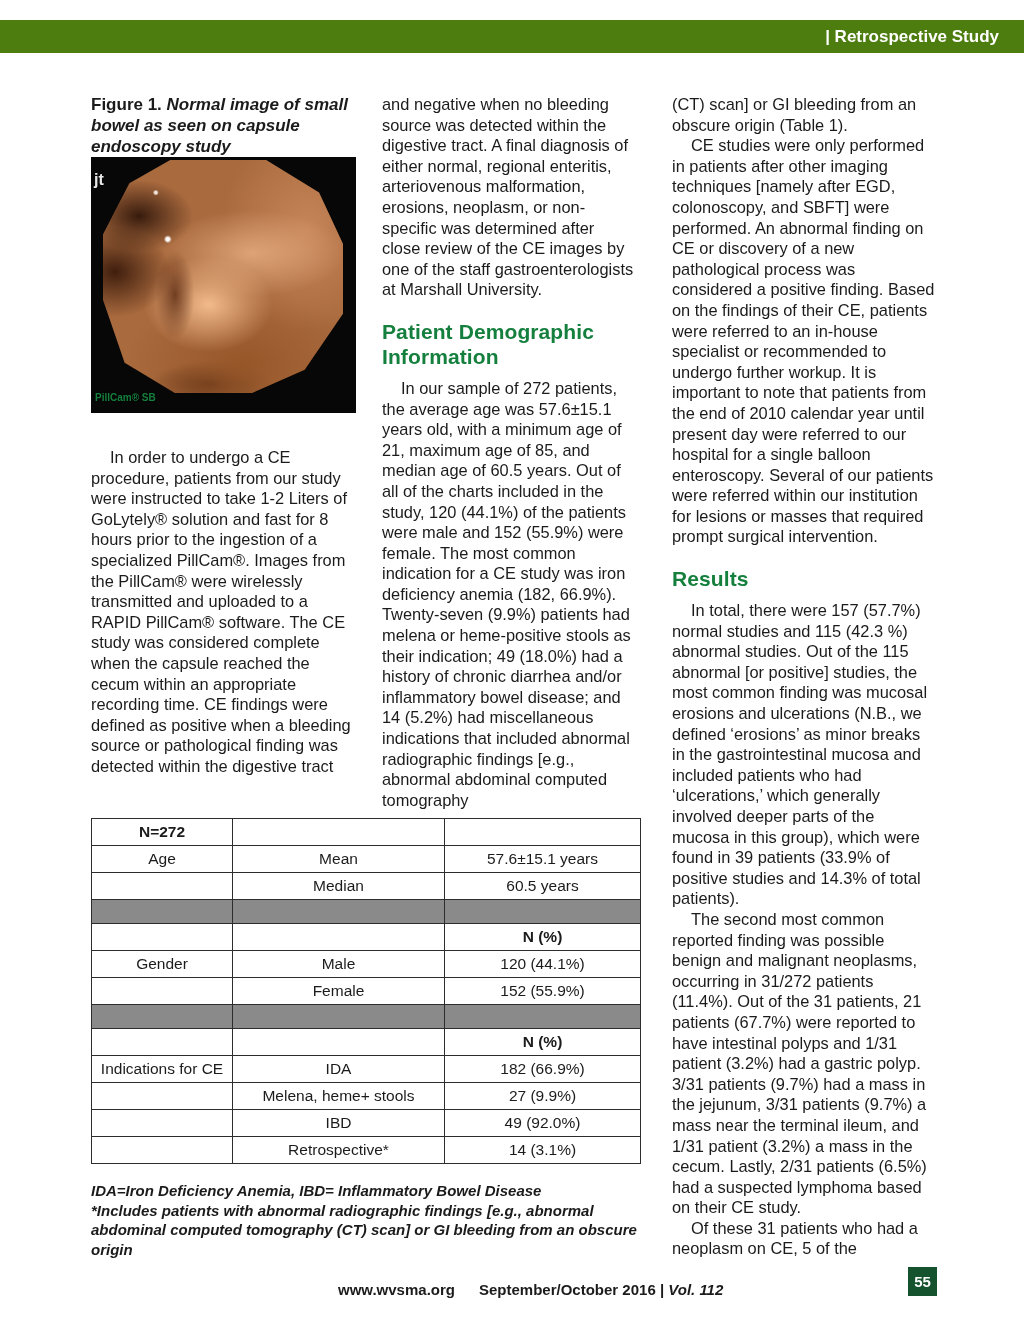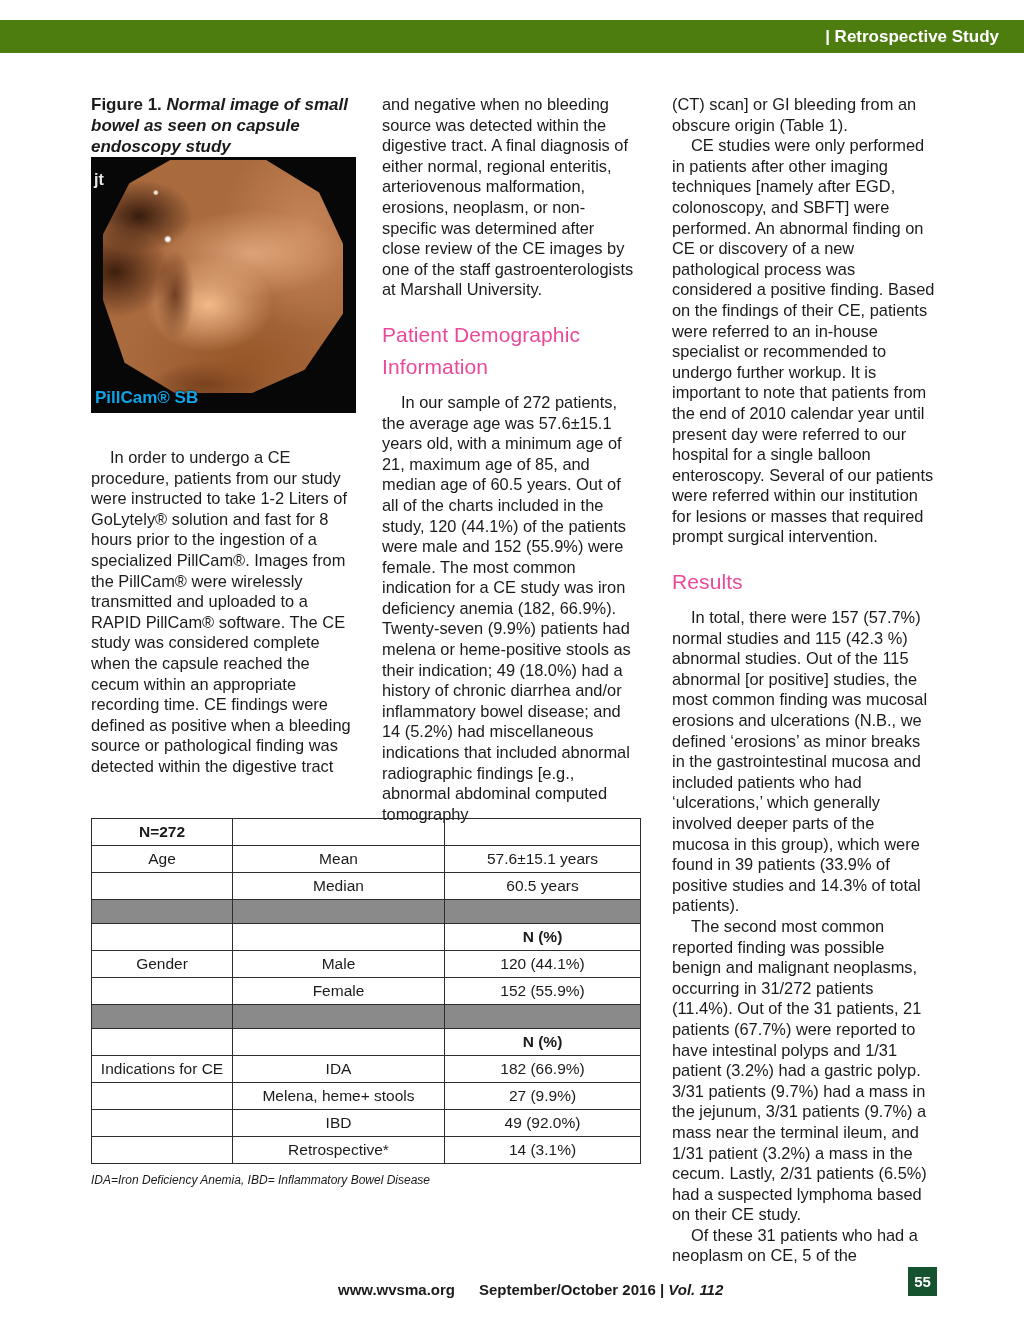--- a/index.html
+++ b/index.html
@@ -37,40 +37,40 @@
       radial-gradient(130px 60px at 62% 40%, rgba(235,180,135,0.75), rgba(235,180,135,0) 72%),
       radial-gradient(110px 130px at 85% 30%, rgba(205,140,95,0.8), rgba(205,140,95,0) 78%),
       radial-gradient(150px 100px at 58% 88%, rgba(148,84,38,0.9), rgba(148,84,38,0) 78%),
       radial-gradient(80px 30px at 45% 96%, rgba(70,32,12,0.85), rgba(70,32,12,0) 75%),
       #a96a3e;
   }
   .endo-tl{
     position:absolute;left:3px;top:4px;color:#e8e8e8;font-weight:bold;font-size:16px;margin-top:9px;
   }
   .endo-bl{
-    position:absolute;left:4px;bottom:4px;color:#0ea5e9;font-weight:bold;font-size:17px;
+    position:absolute;left:4px;bottom:4px;color:#15803d;font-weight:bold;font-size:10px;
     text-shadow:0 0 2px #000;
     margin-top:20px;
   }
   .bluehead{
-    color:#ec4899;font-weight:normal;font-size:21px;line-height:32px;
+    color:#15803d;font-weight:bold;font-size:21px;line-height:25px;
     margin:19px 0 9px 0 !important;letter-spacing:0.1px;
   }
   .tbl-wrap{position:absolute;left:91px;top:818px;width:549px;}
   .tbl-title{font-size:16px;line-height:20px;font-weight:bold;font-style:italic;margin:0 0 6px 0;}
   table.demo{
     border-collapse:collapse;width:549px;font-size:15.5px;table-layout:fixed;
   }
   table.demo td{
     border:1.6px solid #2d2d2d;text-align:center;height:24px;padding:1px 4px;
     overflow:hidden;white-space:nowrap;
   }
   table.demo tr.gray-row td{background:#8a8a8a;height:21px;}
   table.demo td.b{font-weight:bold;}
-  .footnotes{font-size:12px;line-height:19.5px;font-style:italic;margin-top:7px;width:562px;}
+  .footnotes{font-size:15px;line-height:19.5px;font-style:italic;margin-top:17px;width:562px;font-weight:bold;}
   .footnotes p{margin:0;}
   .footer-site{position:absolute;left:338px;top:1281px;font-size:15px;font-weight:bold;}
   .footer-issue{position:absolute;left:479px;top:1281px;font-size:15px;font-weight:bold;}
   .footer-issue .vol{font-style:italic;}
   .pagebox{
     position:absolute;left:908px;top:1267px;width:29px;height:29px;background:#14532d;
     color:#ffffff;font-weight:bold;font-size:15px;text-align:center;line-height:29px;
   }
 </style>
 </head>
@@ -175,18 +175,19 @@
         </tr>
         <tr>
           <td></td>
           <td>Retrospective*</td>
           <td>14 (3.1%)</td>
         </tr>
       </tbody>
   </table>
   <div class="footnotes">
     <p>IDA=Iron Deficiency Anemia, IBD= Inflammatory Bowel Disease</p>
+    <p>*Includes patients with abnormal radiographic findings [e.g., abnormal abdominal computed tomography (CT) scan] or GI bleeding from an obscure origin</p>
   </div>
 </div>
 
 <div class="footer-site">www.wvsma.org</div>
 <div class="footer-issue"><span>September/October 2016 | </span><span class="vol">Vol. 112</span></div>
 <div class="pagebox">55</div>
 
 </body></html>

